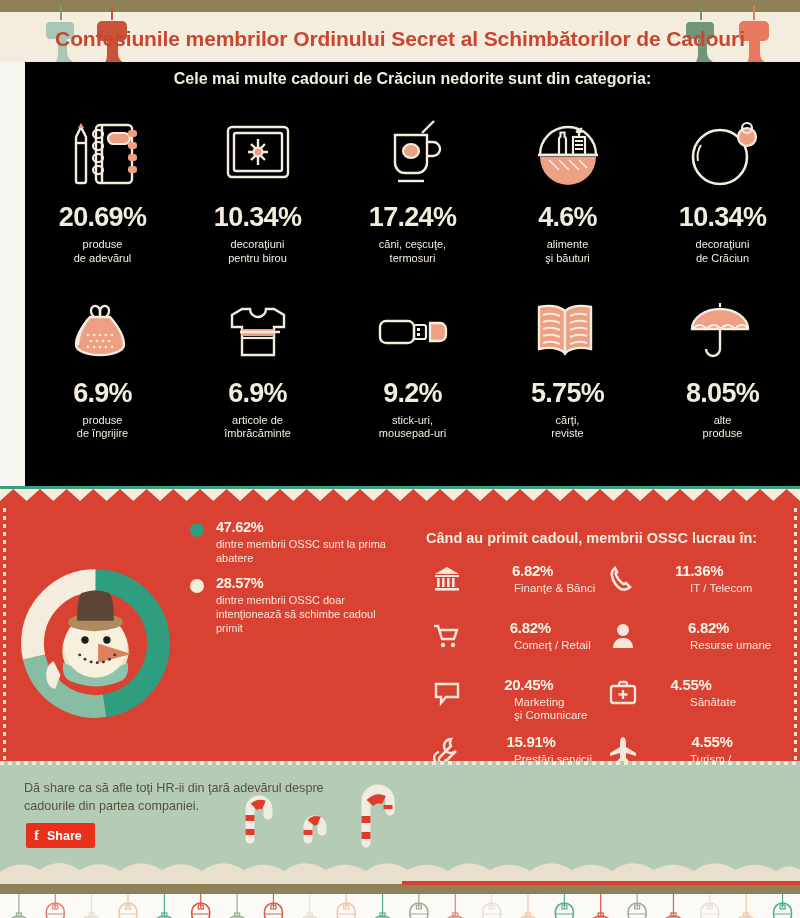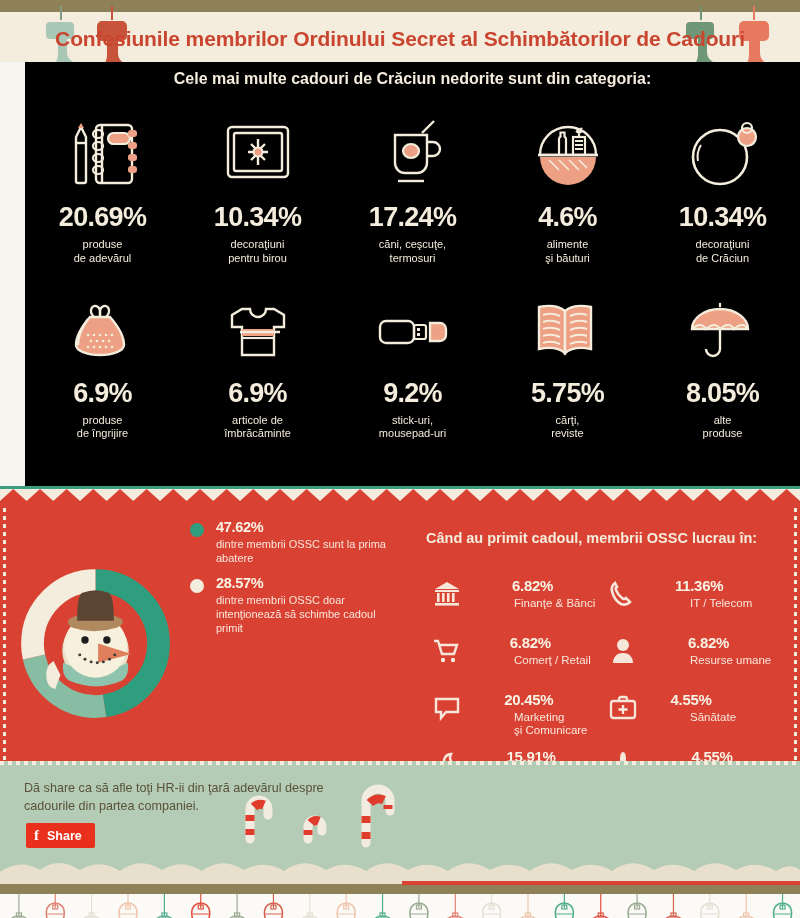--- a/index.html
+++ b/index.html
@@ -73,21 +73,21 @@
   .red .dashL, .red .dashR {
     position: absolute; top: 0; bottom: 0; width: 3px;
     background-image: repeating-linear-gradient(to bottom, #f4ecdc 0 4px, transparent 4px 8px);
   }
   .red .dashL { left: 3px; }
   .red .dashR { right: 3px; }
 
   .red-left { width: 400px; position: relative; }
   .red-right { width: 400px; position: relative; padding: 22px 0 0 26px; }
 
-  .rr-title { color: #f4ecdc; font-size: 14.5px; font-weight: bold; margin-bottom: 32px; }
+  .rr-title { color: #f4ecdc; font-size: 14.5px; font-weight: bold; margin-bottom: 17px; }
   .rr-grid { display: flex; flex-wrap: wrap; }
   .rr-item { width: 176px; display: flex; align-items: flex-start; margin-bottom: 13px; height: 44px; }
   .rr-ico { width: 42px; flex: 0 0 42px; display: flex; align-items: center; justify-content: center; padding-top: 2px; }
   .rr-txt { padding-left: 2px; }
   .rr-pct { color: #f9f3e6; font-size: 15px; font-weight: bold; line-height: 1.1; letter-spacing: -0.3px; text-align: center; }
   .rr-lbl { color: #f9e6dc; font-size: 11.5px; line-height: 1.2; margin-top: 2px; padding-left: 44px; }
 
   
   .legend { position: absolute; left: 190px; top: 12px; width: 200px; }
   .leg-item { display: flex; margin-bottom: 11px; }

